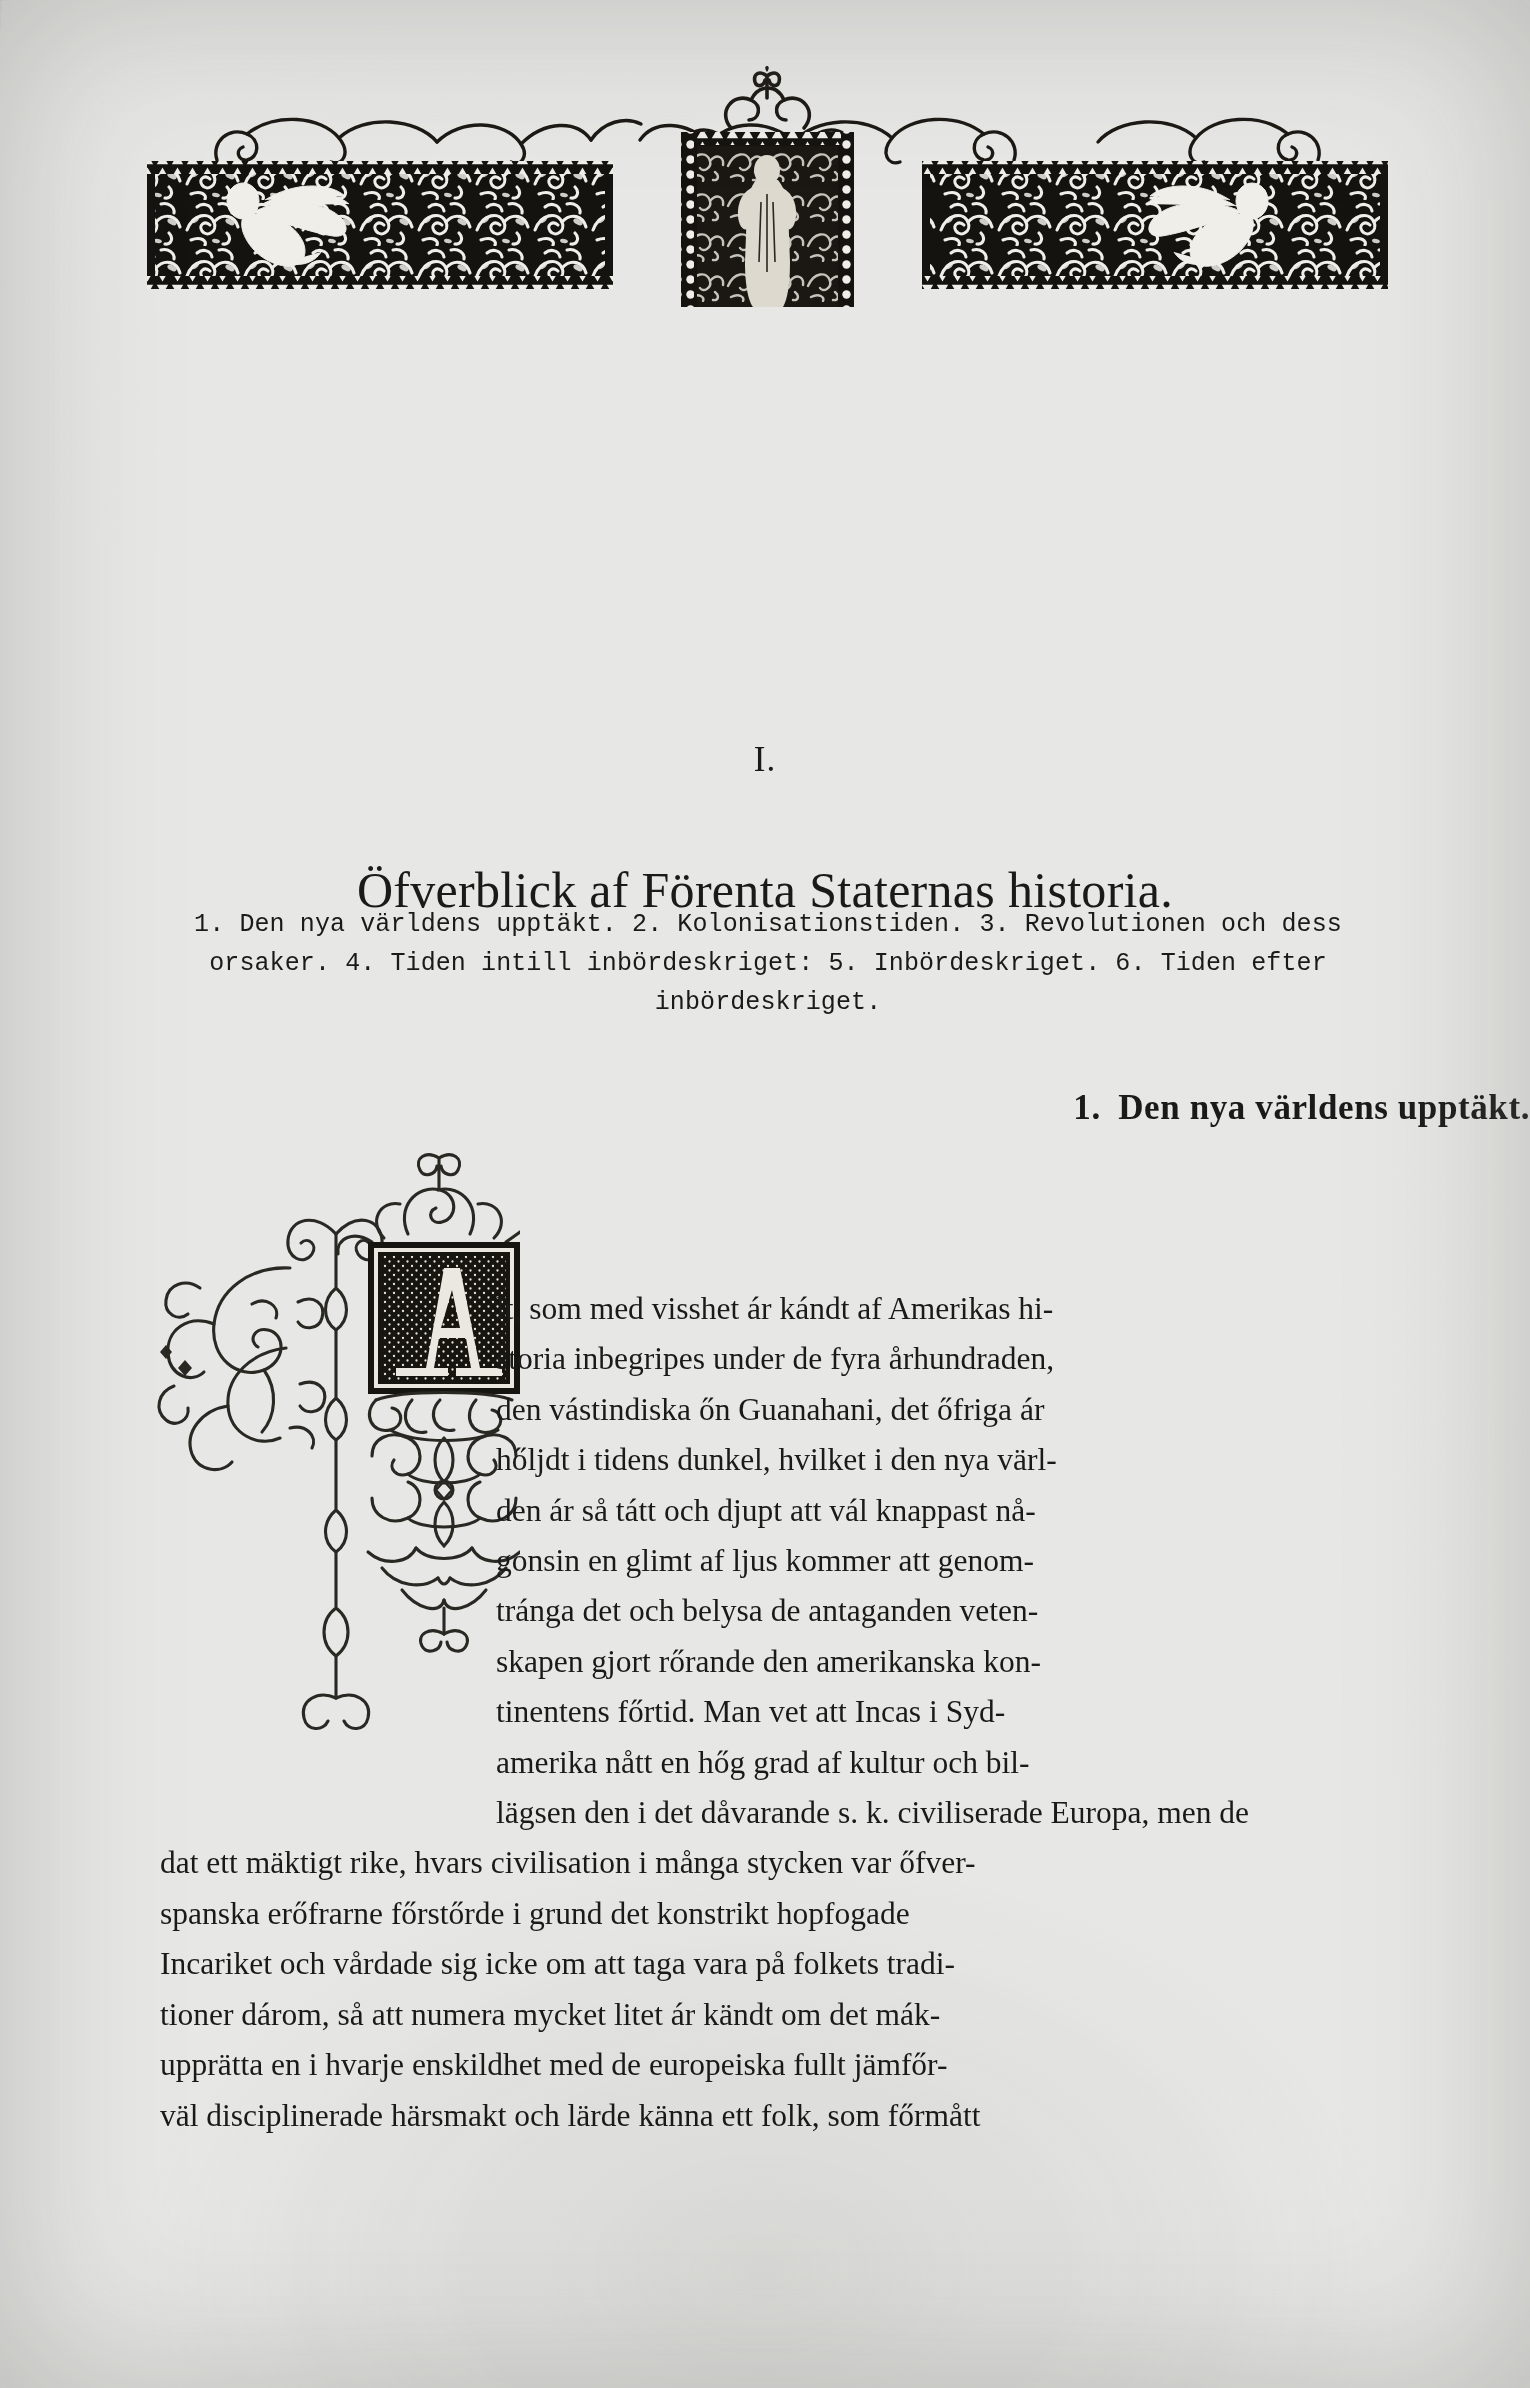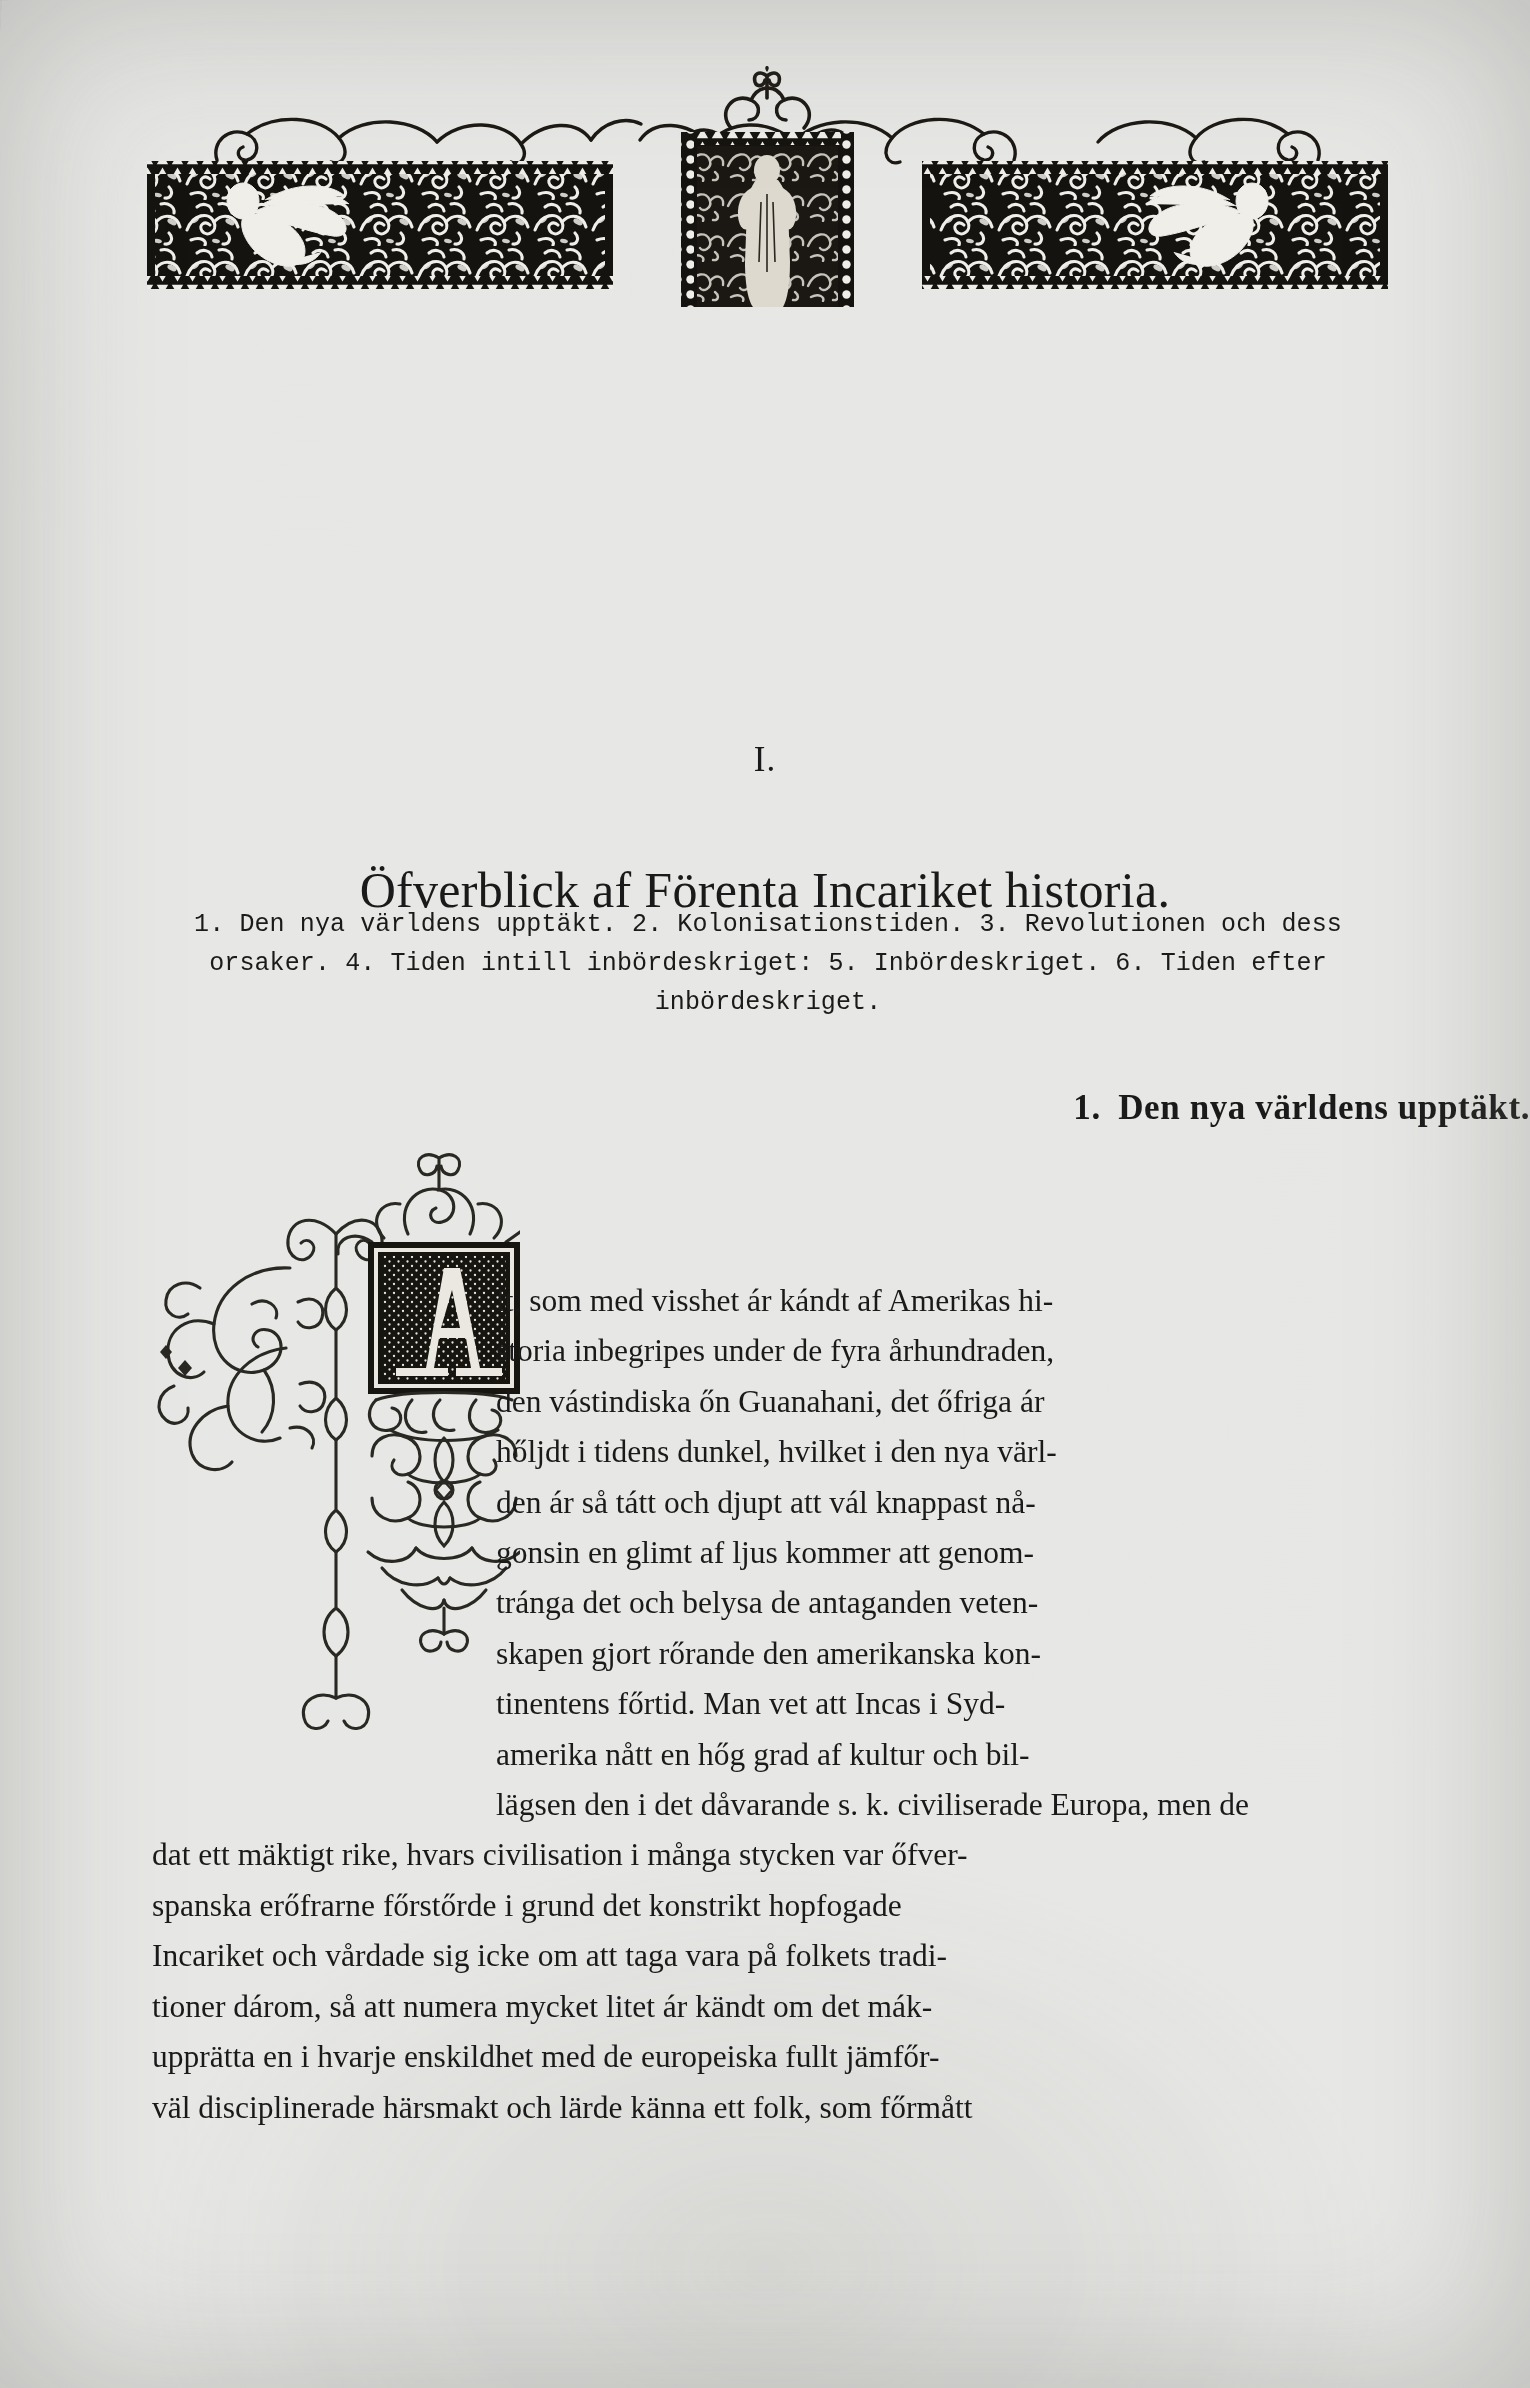--- a/index.html
+++ b/index.html
@@ -101,21 +101,21 @@
   }
   .dropcap-slot {
     float: left;
     width: 352px;
     height: 655px;
     margin: -128px 0 0 -4px;
     shape-outside: inset(0);
   }
   .dropcap-art { position: absolute; left: 140px; top: 1138px; width: 380px; height: 680px; }
   .dropcap-art svg { display: block; width: 100%; height: 100%; }
-  .body-text p { margin: 4px; }
+  .body-text p { margin: 12px; }
   
   .wrapline { display: block; white-space: nowrap; }
 </style>
 </head>
 <body>
 
 <div class="page">
 
   <div class="headpiece">
     <svg viewBox="0 0 1285 245" preserveAspectRatio="none" aria-hidden="true">
@@ -249,21 +249,21 @@
           <path d="M642,282 C632,276 624,282 628,290 C631,296 639,293 640,287"></path>
           <path d="M642,282 C652,276 660,282 656,290 C653,296 645,293 644,287"></path>
         </g>
         <circle cx="642" cy="294" r="4" fill="#1b1813"></circle>
       </g>
     </svg>
   </div>
 
   <div class="chapter-num">I.</div>
 
-  <h1 class="title">Öfverblick af Förenta Incariket historia.</h1>
+  <h1 class="title">Öfverblick af Förenta Staternas historia.</h1>
 
   <div class="contents">
     <span class="ln">1.  Den nya världens upptäkt.   2.   Kolonisationstiden.   3.   Revolutionen och dess</span>
     <span class="ln">orsaker.   4.   Tiden intill inbördeskriget:   5.   Inbördeskriget.   6.   Tiden efter</span>
     <span class="ln">inbördeskriget.</span>
   </div>
 
   <h2 class="section-head">
     <span class="sec-num">1.</span><span>Den nya världens upptäkt.</span>
   </h2>

